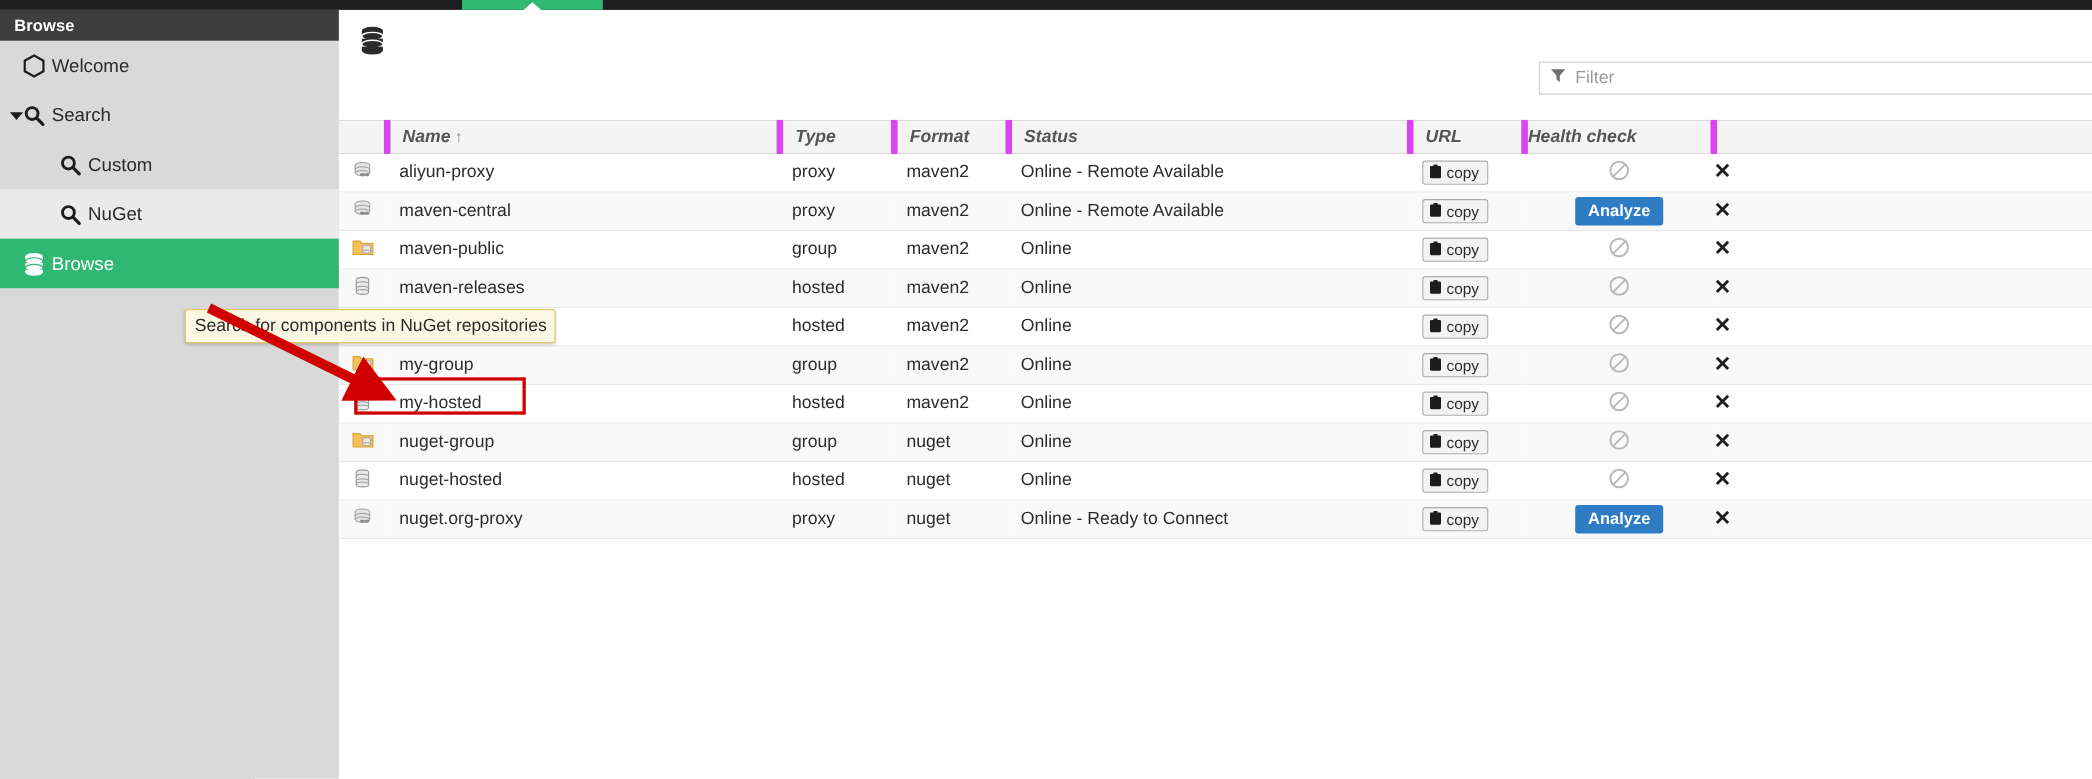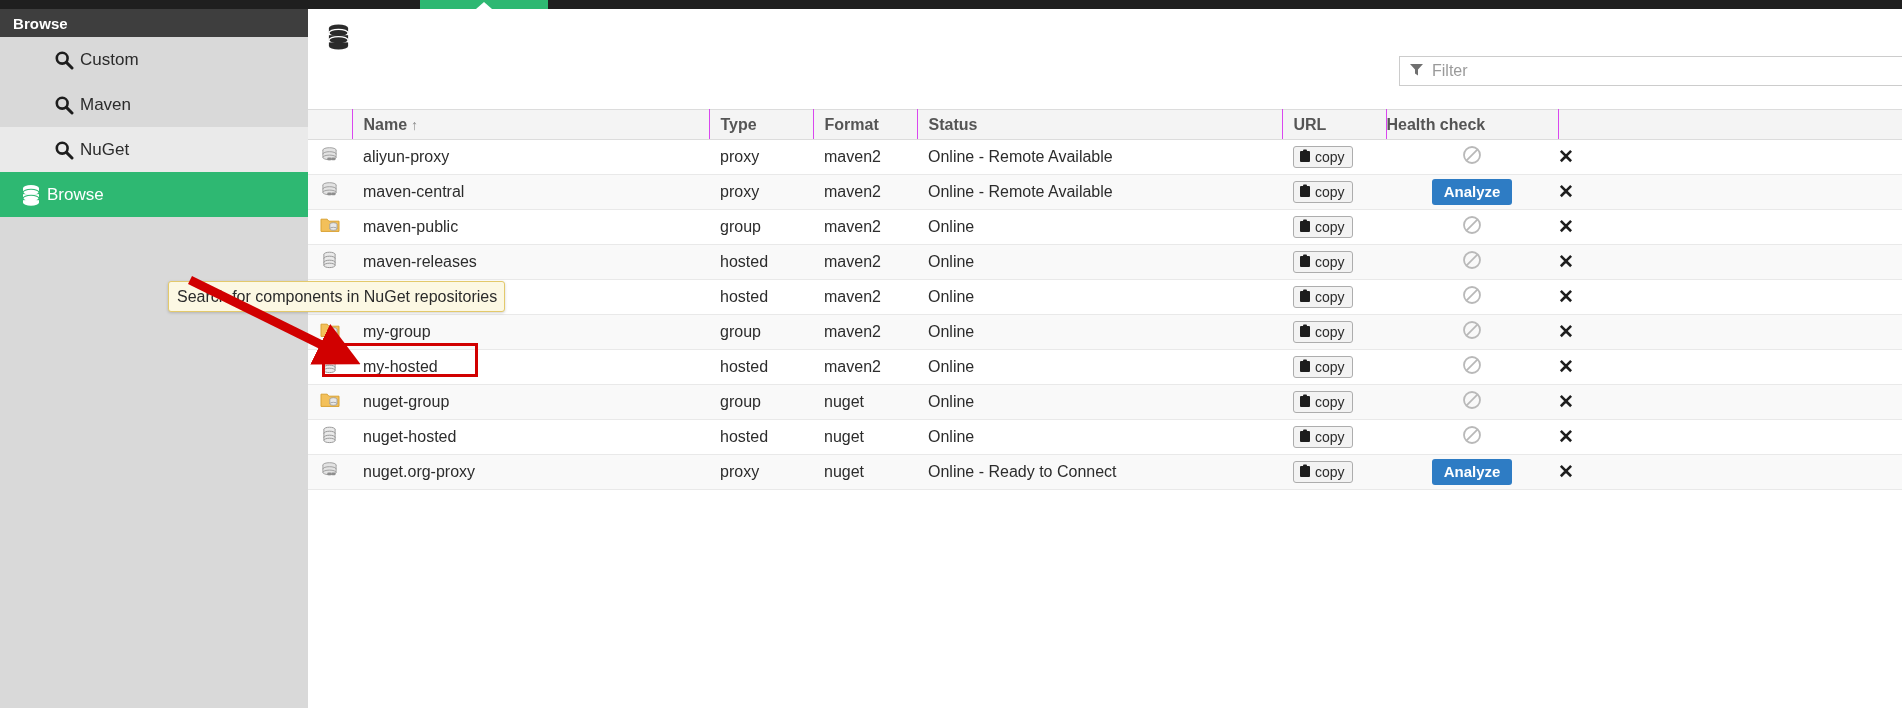--- a/index.html
+++ b/index.html
@@ -161,26 +161,27 @@
     padding: 0;
     text-align: left;
     vertical-align: middle;
     font-weight: normal;
   }
   .tbl thead th {
     height: 30px;
     background: #f4f4f4;
     border-top: 1px solid #dcdcdc;
     border-bottom: 1px solid #dcdcdc;
-    border-right: 1px solid #d946ef;
+    border-right: 6px solid #d946ef;
     color: #555555;
     font-weight: bold;
     font-size: 16px;
     padding-left: 11px;
     white-space: nowrap;
+    font-style: italic;
   }
   .tbl thead th.center { text-align: left; padding-left: 0; }
   .tbl thead th.c-icon { padding-left: 0; }
   .sort-arrow { font-size: 14px; color: #8a8a8a; margin-left: 4px; }
 
   .tbl tbody tr { height: 35px; }
   .tbl tbody tr.odd  { background: #ffffff; }
   .tbl tbody tr.even { background: #f9f9f9; }
   .tbl tbody td {
     border-bottom: 1px solid #e9e9e9;
@@ -269,41 +270,50 @@
     <div class="topstrip-tab">
       <div class="topstrip-caret"></div>
     </div>
   </div>
 
   <div class="sidebar">
     <div class="sidebar-header">
       <span>Browse</span>
     </div>
 
-
+    <div class="nav-item level0">
+      <span class="nav-icon">
+        <svg width="20" height="22" viewBox="0 0 20 22">
+            <polygon points="10,1.5 18.5,6.2 18.5,15.8 10,20.5 1.5,15.8 1.5,6.2" fill="none" stroke="#1d1d1d" stroke-width="2"></polygon>
+          </svg>
+      </span>
+      <span class="nav-label">Welcome</span>
+    </div>
+
+    <div class="nav-item level0">
+      <span class="caret-down"></span>
+      <span class="nav-icon">
+        <svg width="20" height="20" viewBox="0 0 20 20">
+            <circle cx="8.2" cy="8.2" r="5.4" fill="none" stroke="#1d1d1d" stroke-width="2.6"></circle>
+            <line x1="12.4" y1="12.4" x2="18" y2="18" stroke="#1d1d1d" stroke-width="3" stroke-linecap="round"></line>
+          </svg>
+      </span>
+      <span class="nav-label">Search</span>
+    </div>
 
     <div class="nav-item level1">
       <span class="nav-icon">
         <svg width="20" height="20" viewBox="0 0 20 20">
             <circle cx="8.2" cy="8.2" r="5.4" fill="none" stroke="#1d1d1d" stroke-width="2.6"></circle>
             <line x1="12.4" y1="12.4" x2="18" y2="18" stroke="#1d1d1d" stroke-width="3" stroke-linecap="round"></line>
           </svg>
       </span>
       <span class="nav-label">Custom</span>
     </div>
 
-    <div class="nav-item level1">
-      <span class="nav-icon">
-        <svg width="20" height="20" viewBox="0 0 20 20">
-            <circle cx="8.2" cy="8.2" r="5.4" fill="none" stroke="#1d1d1d" stroke-width="2.6"></circle>
-            <line x1="12.4" y1="12.4" x2="18" y2="18" stroke="#1d1d1d" stroke-width="3" stroke-linecap="round"></line>
-          </svg>
-      </span>
-      <span class="nav-label">Maven</span>
-    </div>
 
     <div class="nav-item level1 selected-light">
       <span class="nav-icon">
         <svg width="20" height="20" viewBox="0 0 20 20">
             <circle cx="8.2" cy="8.2" r="5.4" fill="none" stroke="#1d1d1d" stroke-width="2.6"></circle>
             <line x1="12.4" y1="12.4" x2="18" y2="18" stroke="#1d1d1d" stroke-width="3" stroke-linecap="round"></line>
           </svg>
       </span>
       <span class="nav-label">NuGet</span>
     </div>

